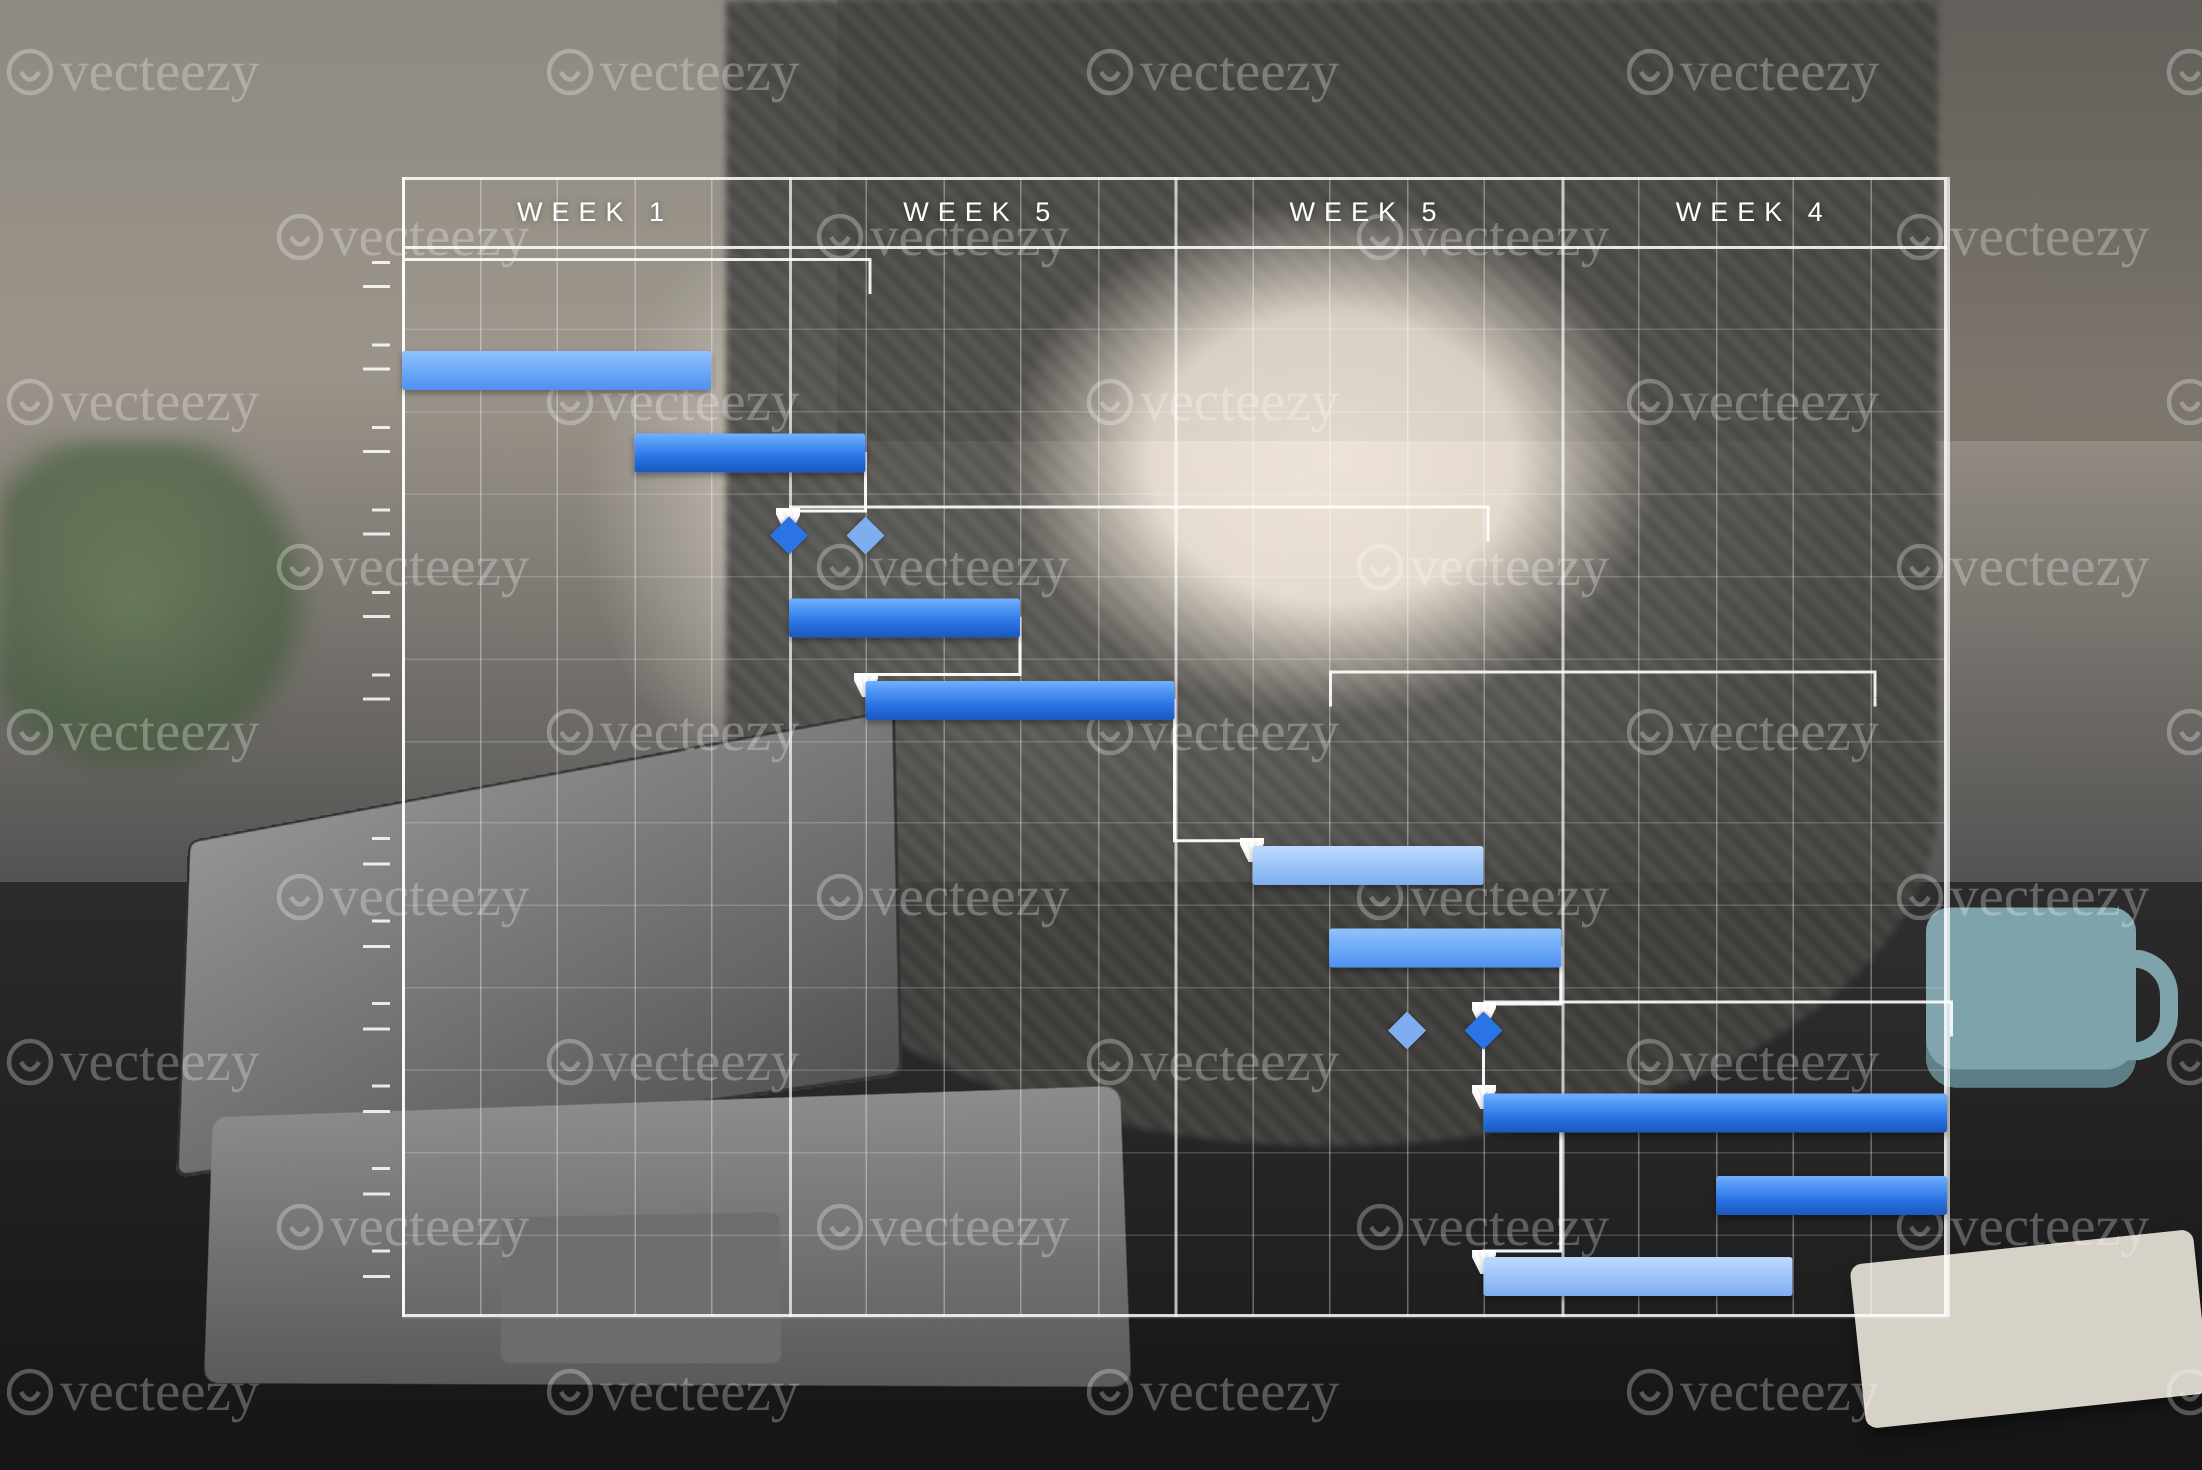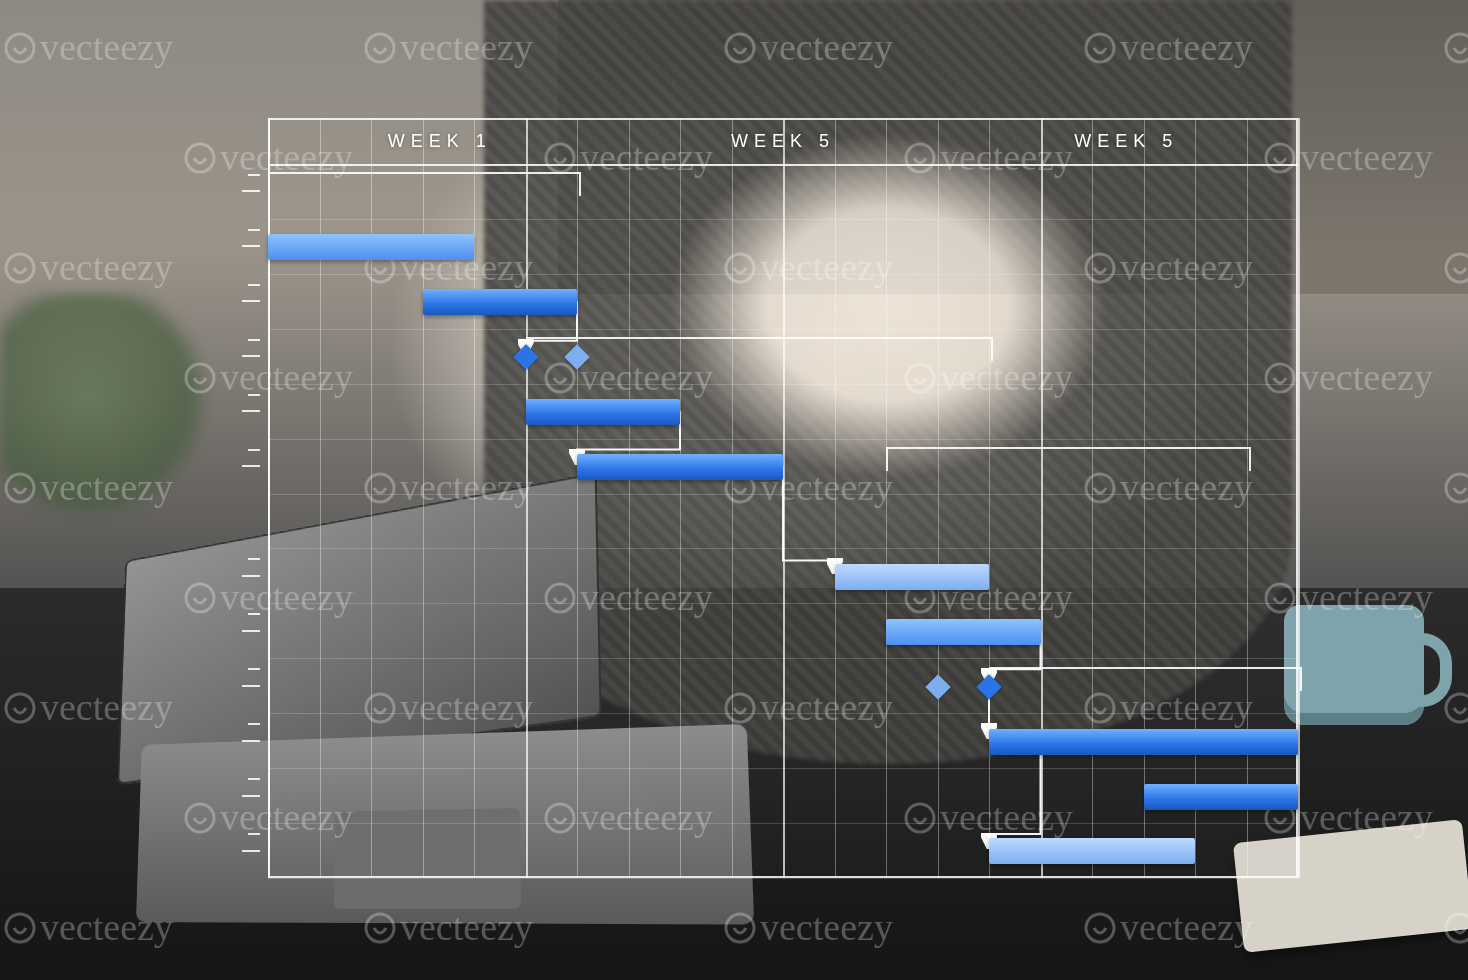--- a/index.html
+++ b/index.html
@@ -140,20 +140,21 @@
   </svg>
 </div>
 
 <div class="gantt-wrap">
   <div class="gantt-frame"></div>
 
   <div class="header">
     <div class="wk">WEEK 1</div>
     <div class="wk">WEEK 5</div>
     <div class="wk">WEEK 5</div>
+    <div class="wk">WEEK 4</div>
   </div>
   <div class="header-divider"></div>
 
   <div class="gantt-grid" id="grid">
       <div class="vline major" style="left: 0px;"></div>
       <div class="vline" style="left: 51.5px;"></div>
       <div class="vline" style="left: 103px;"></div>
       <div class="vline" style="left: 154.5px;"></div>
       <div class="vline" style="left: 206px;"></div>
       <div class="vline major" style="left: 257.5px;"></div>

